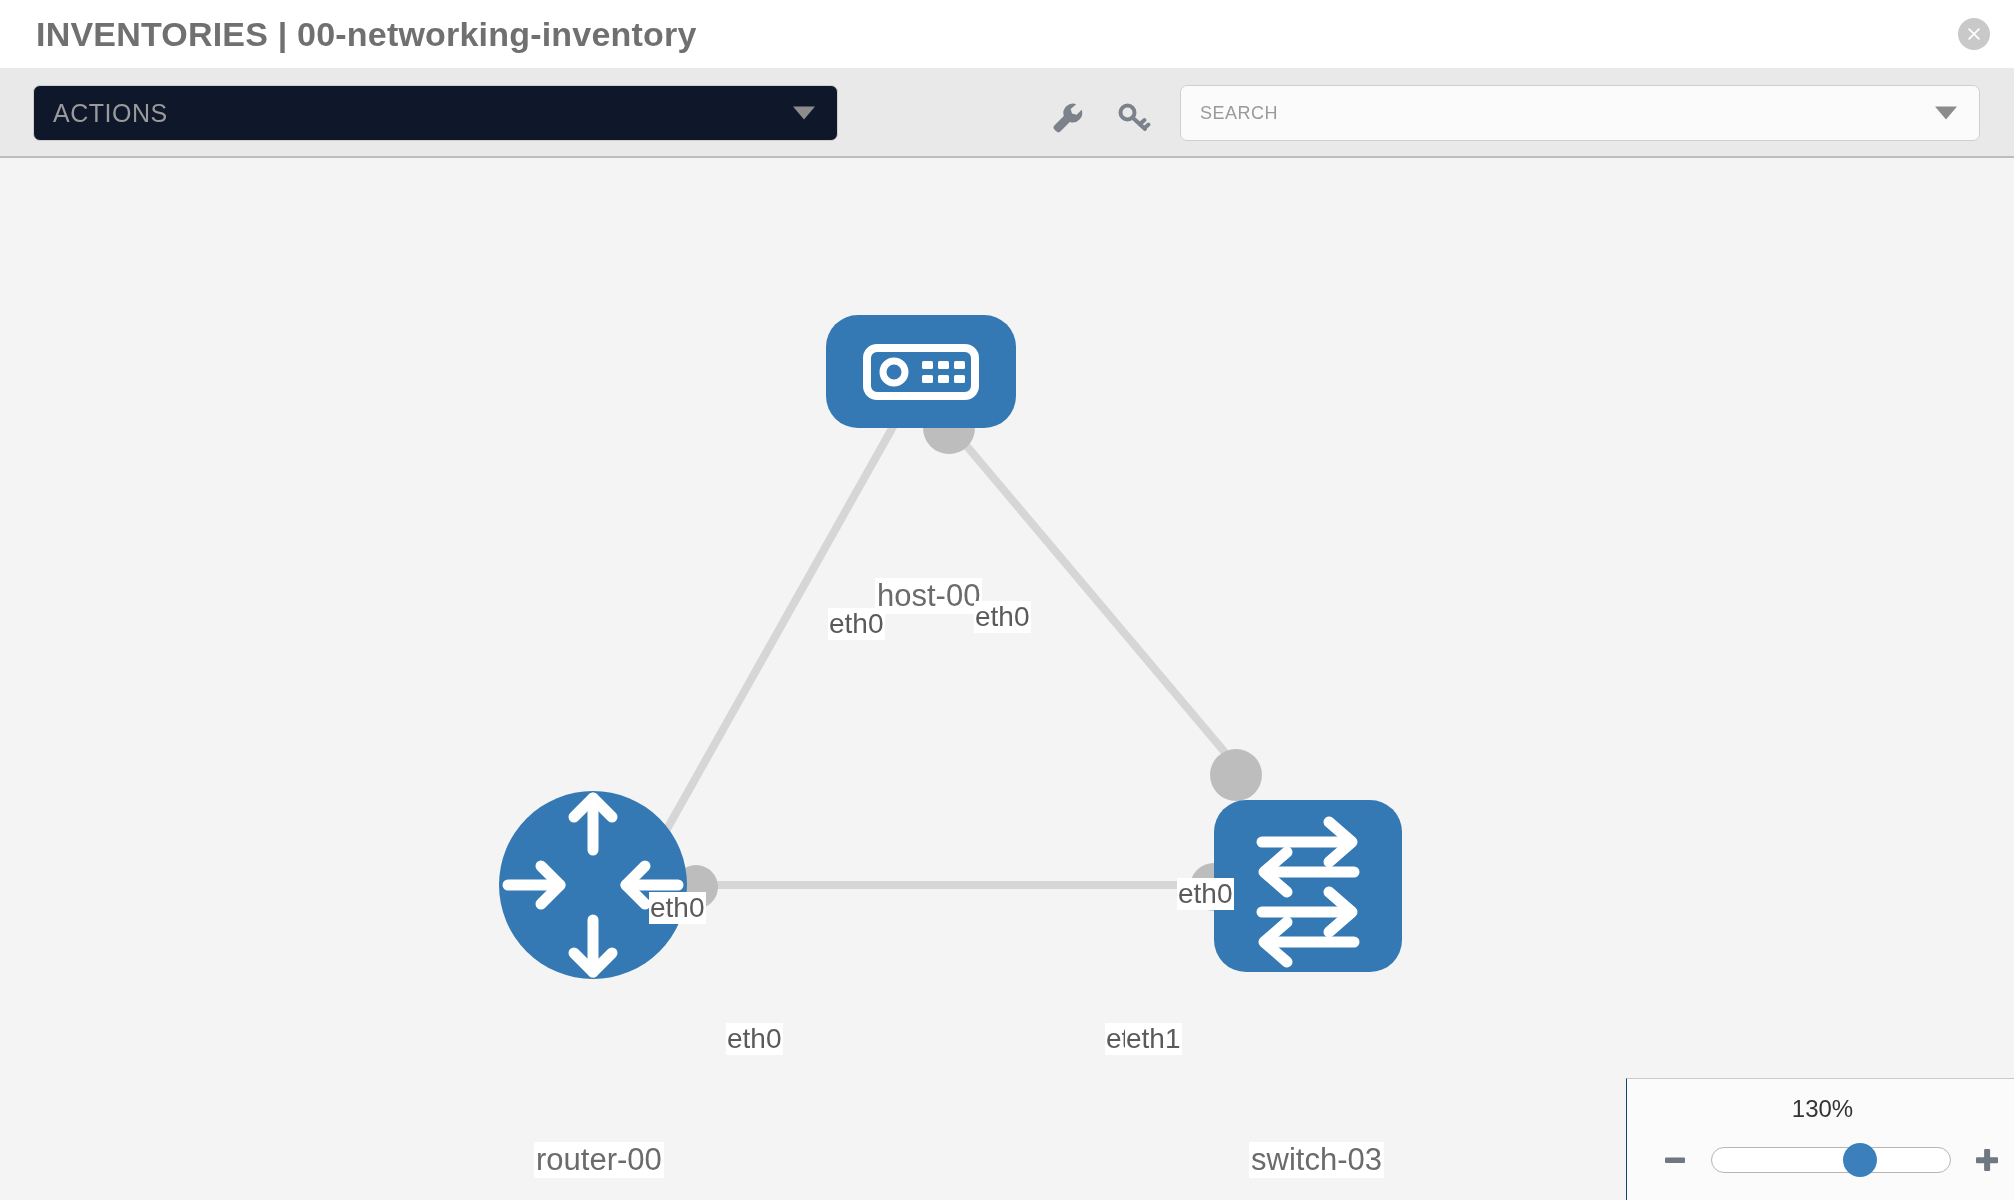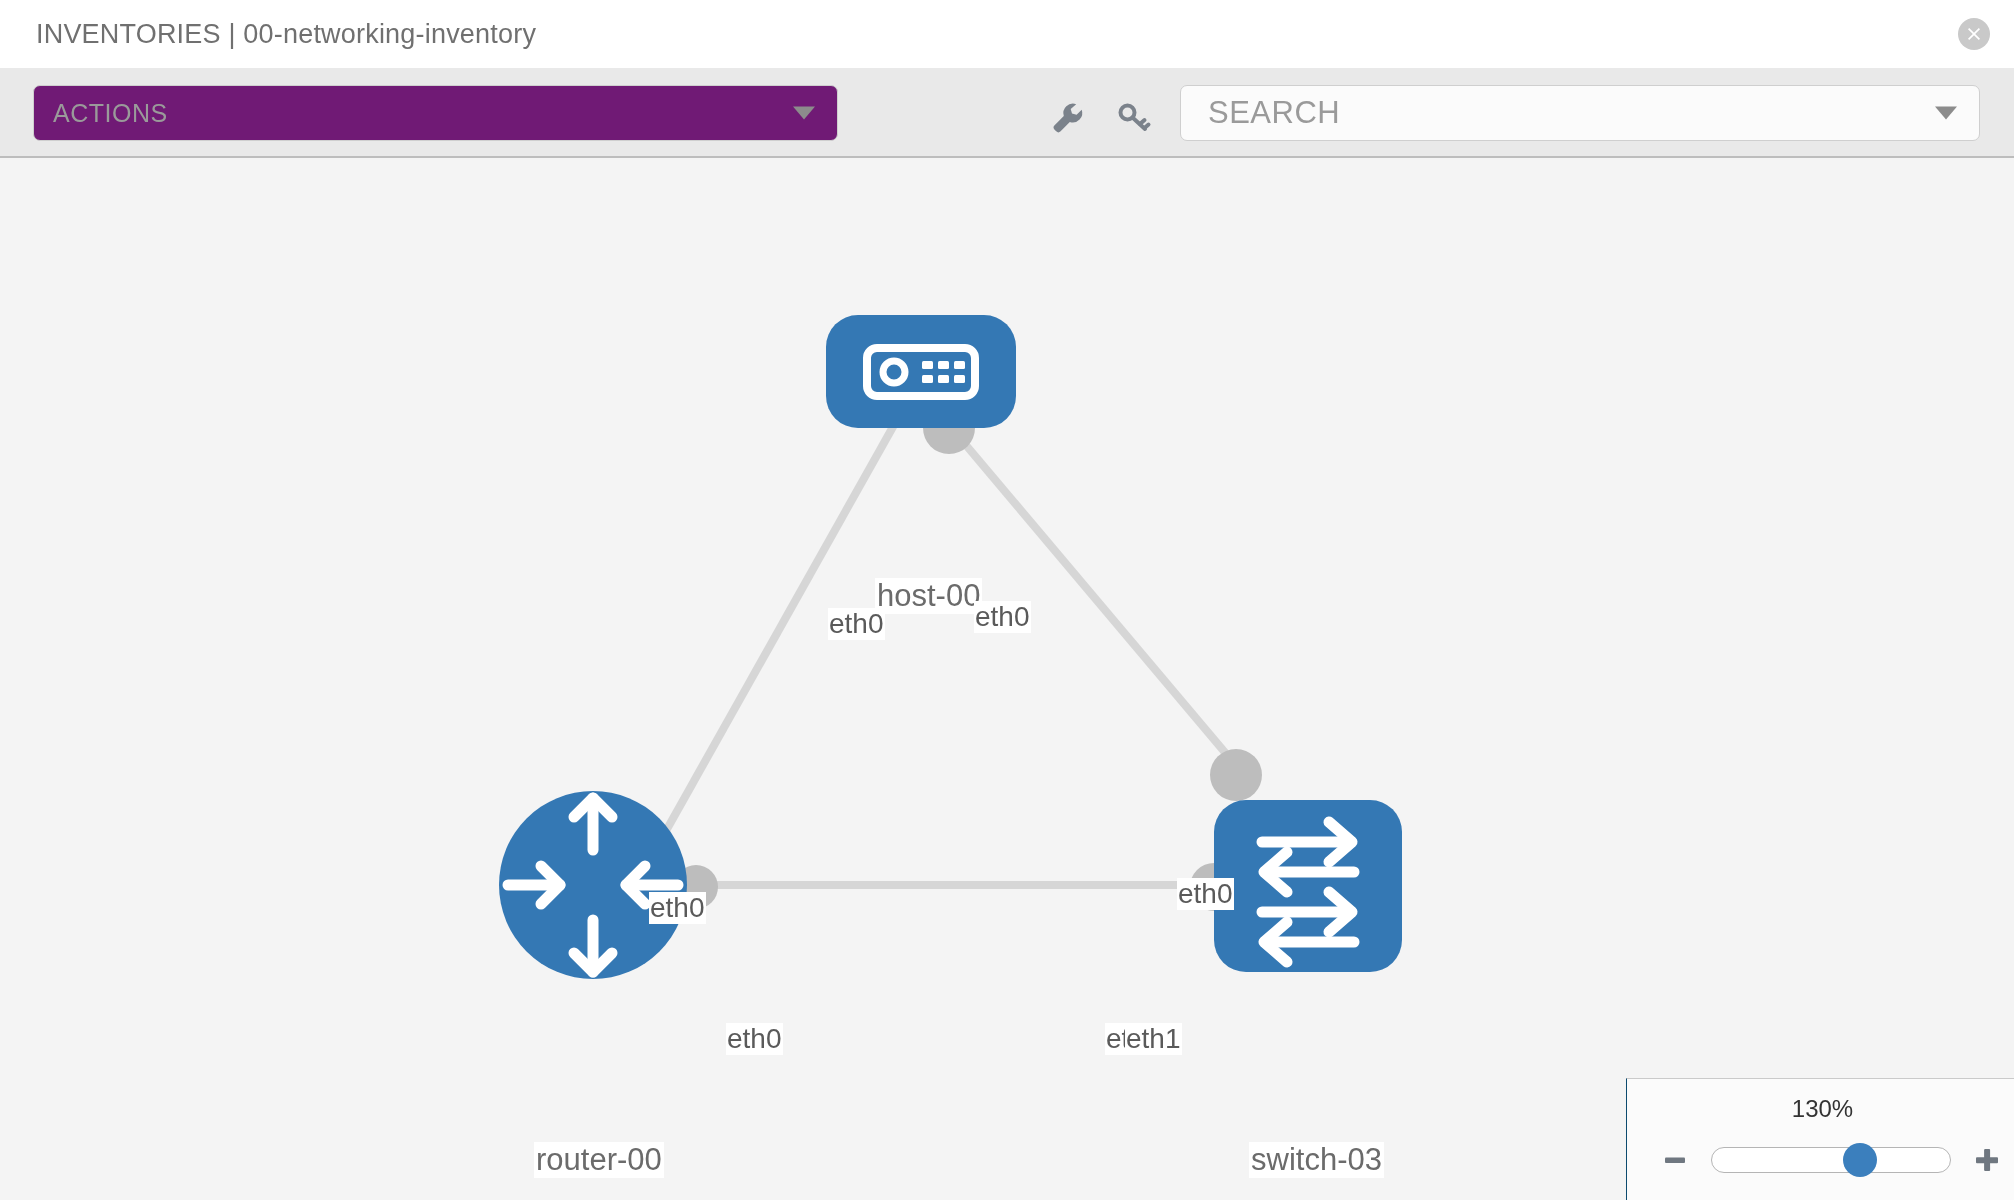--- a/index.html
+++ b/index.html
@@ -13,21 +13,21 @@
 
   
   .header {
     position: absolute; top: 0; left: 0;
     width: 2014px; height: 68px;
     background: #ffffff;
     display: flex; align-items: center;
   }
   .header-title {
     margin-left: 36px;
-    font-size: 27px; font-weight: normal;
+    font-size: 34px; font-weight: bold;
     color: #707070;
     letter-spacing: 0.2px;
     white-space: nowrap;
   }
   .close-btn {
     position: absolute; right: 24px; top: 18px;
     width: 32px; height: 32px; border-radius: 50%;
     background: #c9c9c9;
     display: flex; align-items: center; justify-content: center;
     cursor: pointer;
@@ -38,21 +38,21 @@
   .toolbar {
     position: absolute; top: 68px; left: 0;
     width: 2014px; height: 90px;
     background: #e9e9e9;
     border-bottom: 2px solid #bdbdbd;
     display: flex; align-items: center;
   }
   .actions-select {
     position: absolute; left: 33px; top: 17px;
     width: 805px; height: 56px;
-    background: #701a75;
+    background: #0f172a;
     border: 1px solid #cfcfcf;
     border-radius: 7px;
     display: flex; align-items: center;
     cursor: pointer;
   }
   .actions-label {
     margin-left: 19px;
     font-size: 25px; color: #9a9a9a;
     letter-spacing: 0.5px;
   }
@@ -76,22 +76,22 @@
   .search-box {
     position: absolute; left: 1180px; top: 17px;
     width: 800px; height: 56px;
     background: #fbfbfb;
     border: 1px solid #cfcfcf;
     border-radius: 7px;
     display: flex; align-items: center;
     cursor: text;
   }
   .search-label {
-    margin-left: 27px;
-    font-size: 31px; color: #9a9a9a;
+    margin-left: 19px;
+    font-size: 18px; color: #9a9a9a;
     letter-spacing: 0.5px;
   }
 
   
   .canvas {
     position: absolute; top: 160px; left: 4px;
     width: 2014px; height: 1040px;
     background: #f4f4f4;
     overflow: hidden;
   }

